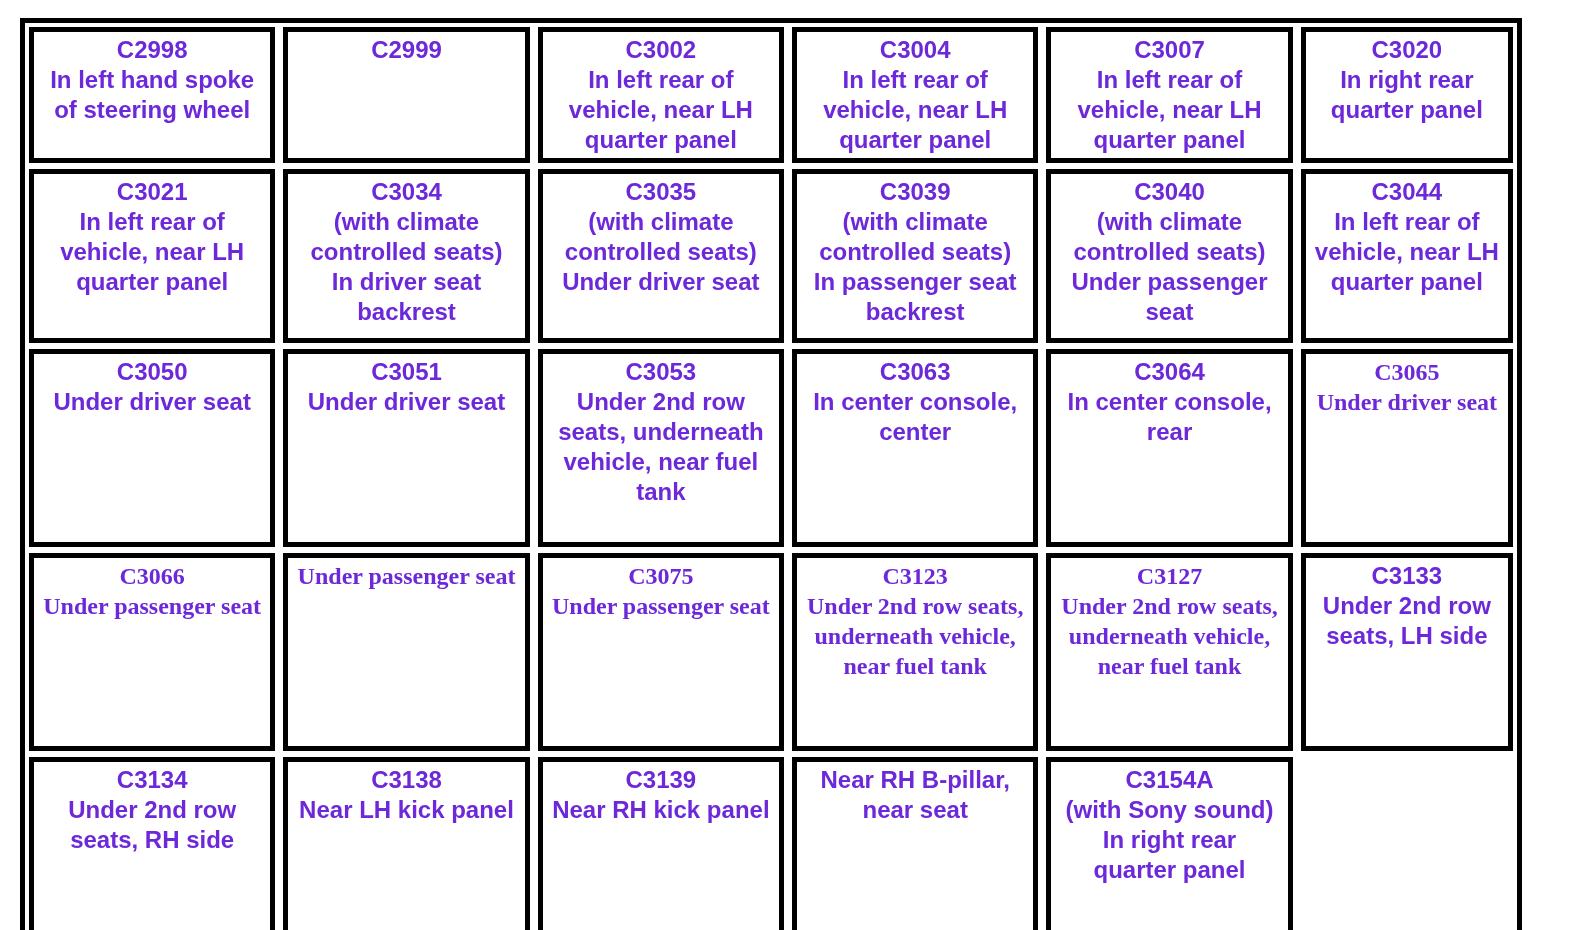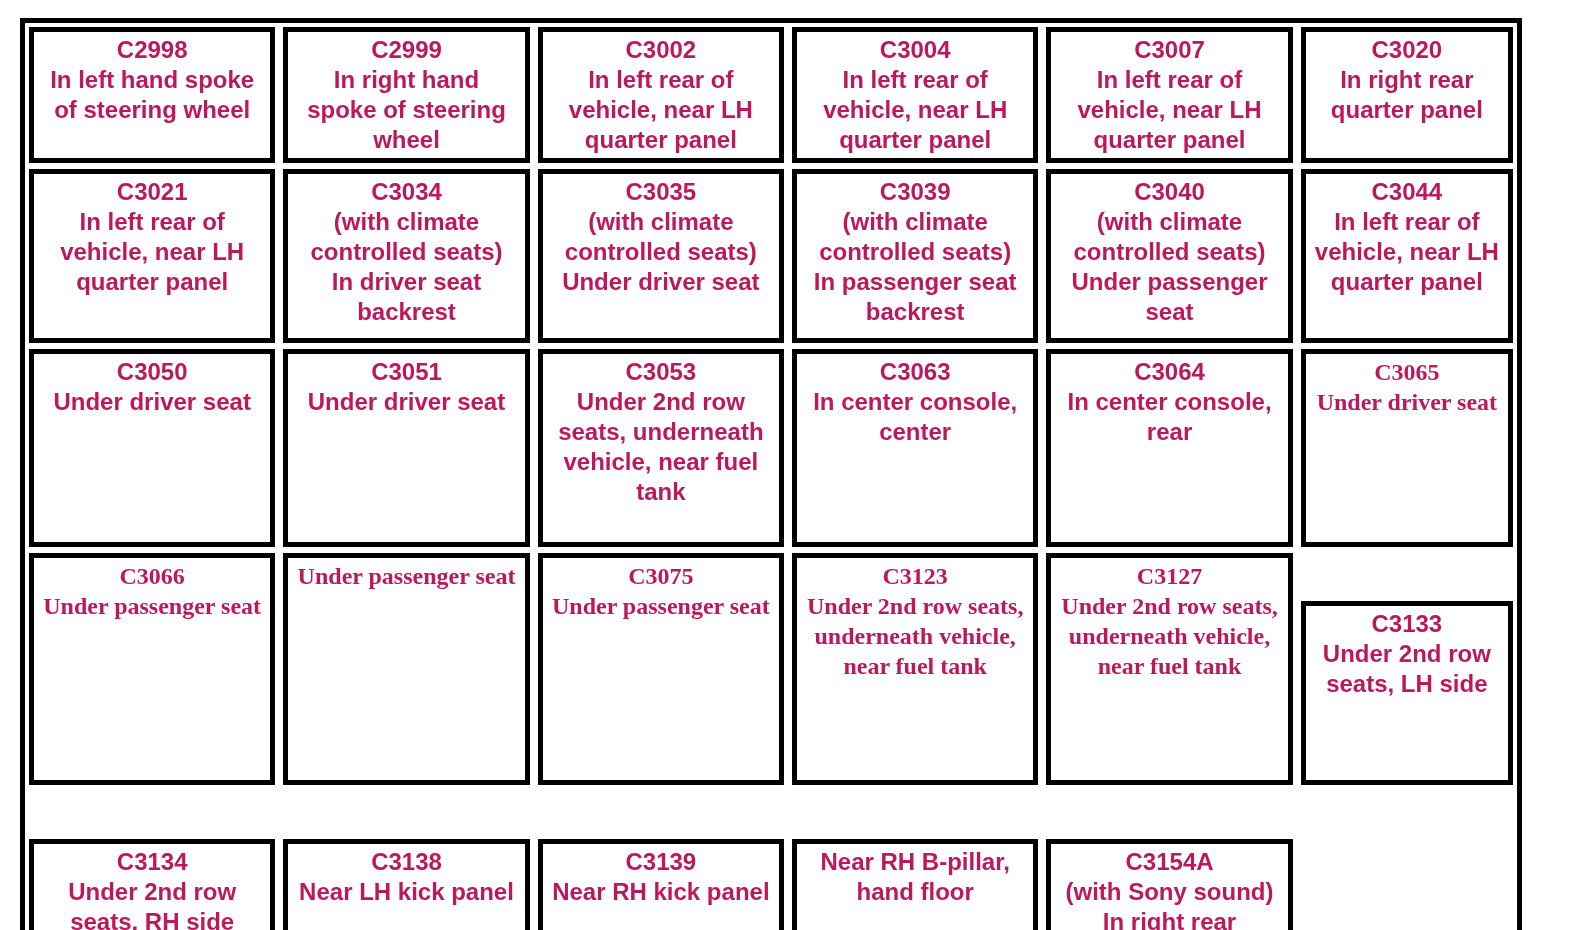--- a/index.html
+++ b/index.html
@@ -27,42 +27,41 @@
   }
   .cell {
     box-sizing: border-box;
     border: 5px solid #000000;
     background: #ffffff;
     padding: 3px 8px;
     text-align: center;
     font-weight: bold;
     font-size: 24px;
     line-height: 30px;
-    color: #be185d;
+    color: #6d28d9;
   }
   .cell .code { white-space: nowrap; }
   .cell .loc  { white-space: pre-line; text-align: center; }
   .r0 { min-height: 134px; }
   .r1 { min-height: 174px; }
   .r2 { min-height: 170px; }
   .r3 { min-height: 198px; font-family: Liberation Serif, serif; }
-  .r4 { min-height: 184px; margin-top: 48px; }
+  .r4 { min-height: 184px; }
 </style>
 </head>
 <body>
 
 <div class="table-wrap">
   <div class="grid" id="grid">
       <div class="cell r0">
         <div class="code">C2998</div>
         <div class="loc">In left hand spoke of steering wheel</div>
       </div>
       <div class="cell r0">
         <div class="code">C2999</div>
-        <div class="loc">In right hand spoke of steering wheel</div>
       </div>
       <div class="cell r0">
         <div class="code">C3002</div>
         <div class="loc">In left rear of vehicle, near LH quarter panel</div>
       </div>
       <div class="cell r0">
         <div class="code">C3004</div>
         <div class="loc">In left rear of vehicle, near LH quarter panel</div>
       </div>
       <div class="cell r0">
@@ -154,21 +153,21 @@
       </div>
       <div class="cell r4">
         <div class="code">C3138</div>
         <div class="loc">Near LH kick panel</div>
       </div>
       <div class="cell r4">
         <div class="code">C3139</div>
         <div class="loc">Near RH kick panel</div>
       </div>
       <div class="cell r4">
-        <div class="loc">Near RH B-pillar, hand floor</div>
+        <div class="loc">Near RH B-pillar, near seat</div>
       </div>
       <div class="cell r4">
         <div class="code">C3154A</div>
         <div class="loc">(with Sony sound)
 In right rear quarter panel</div>
       </div>
     </div>
 </div>
 
 </body></html>

